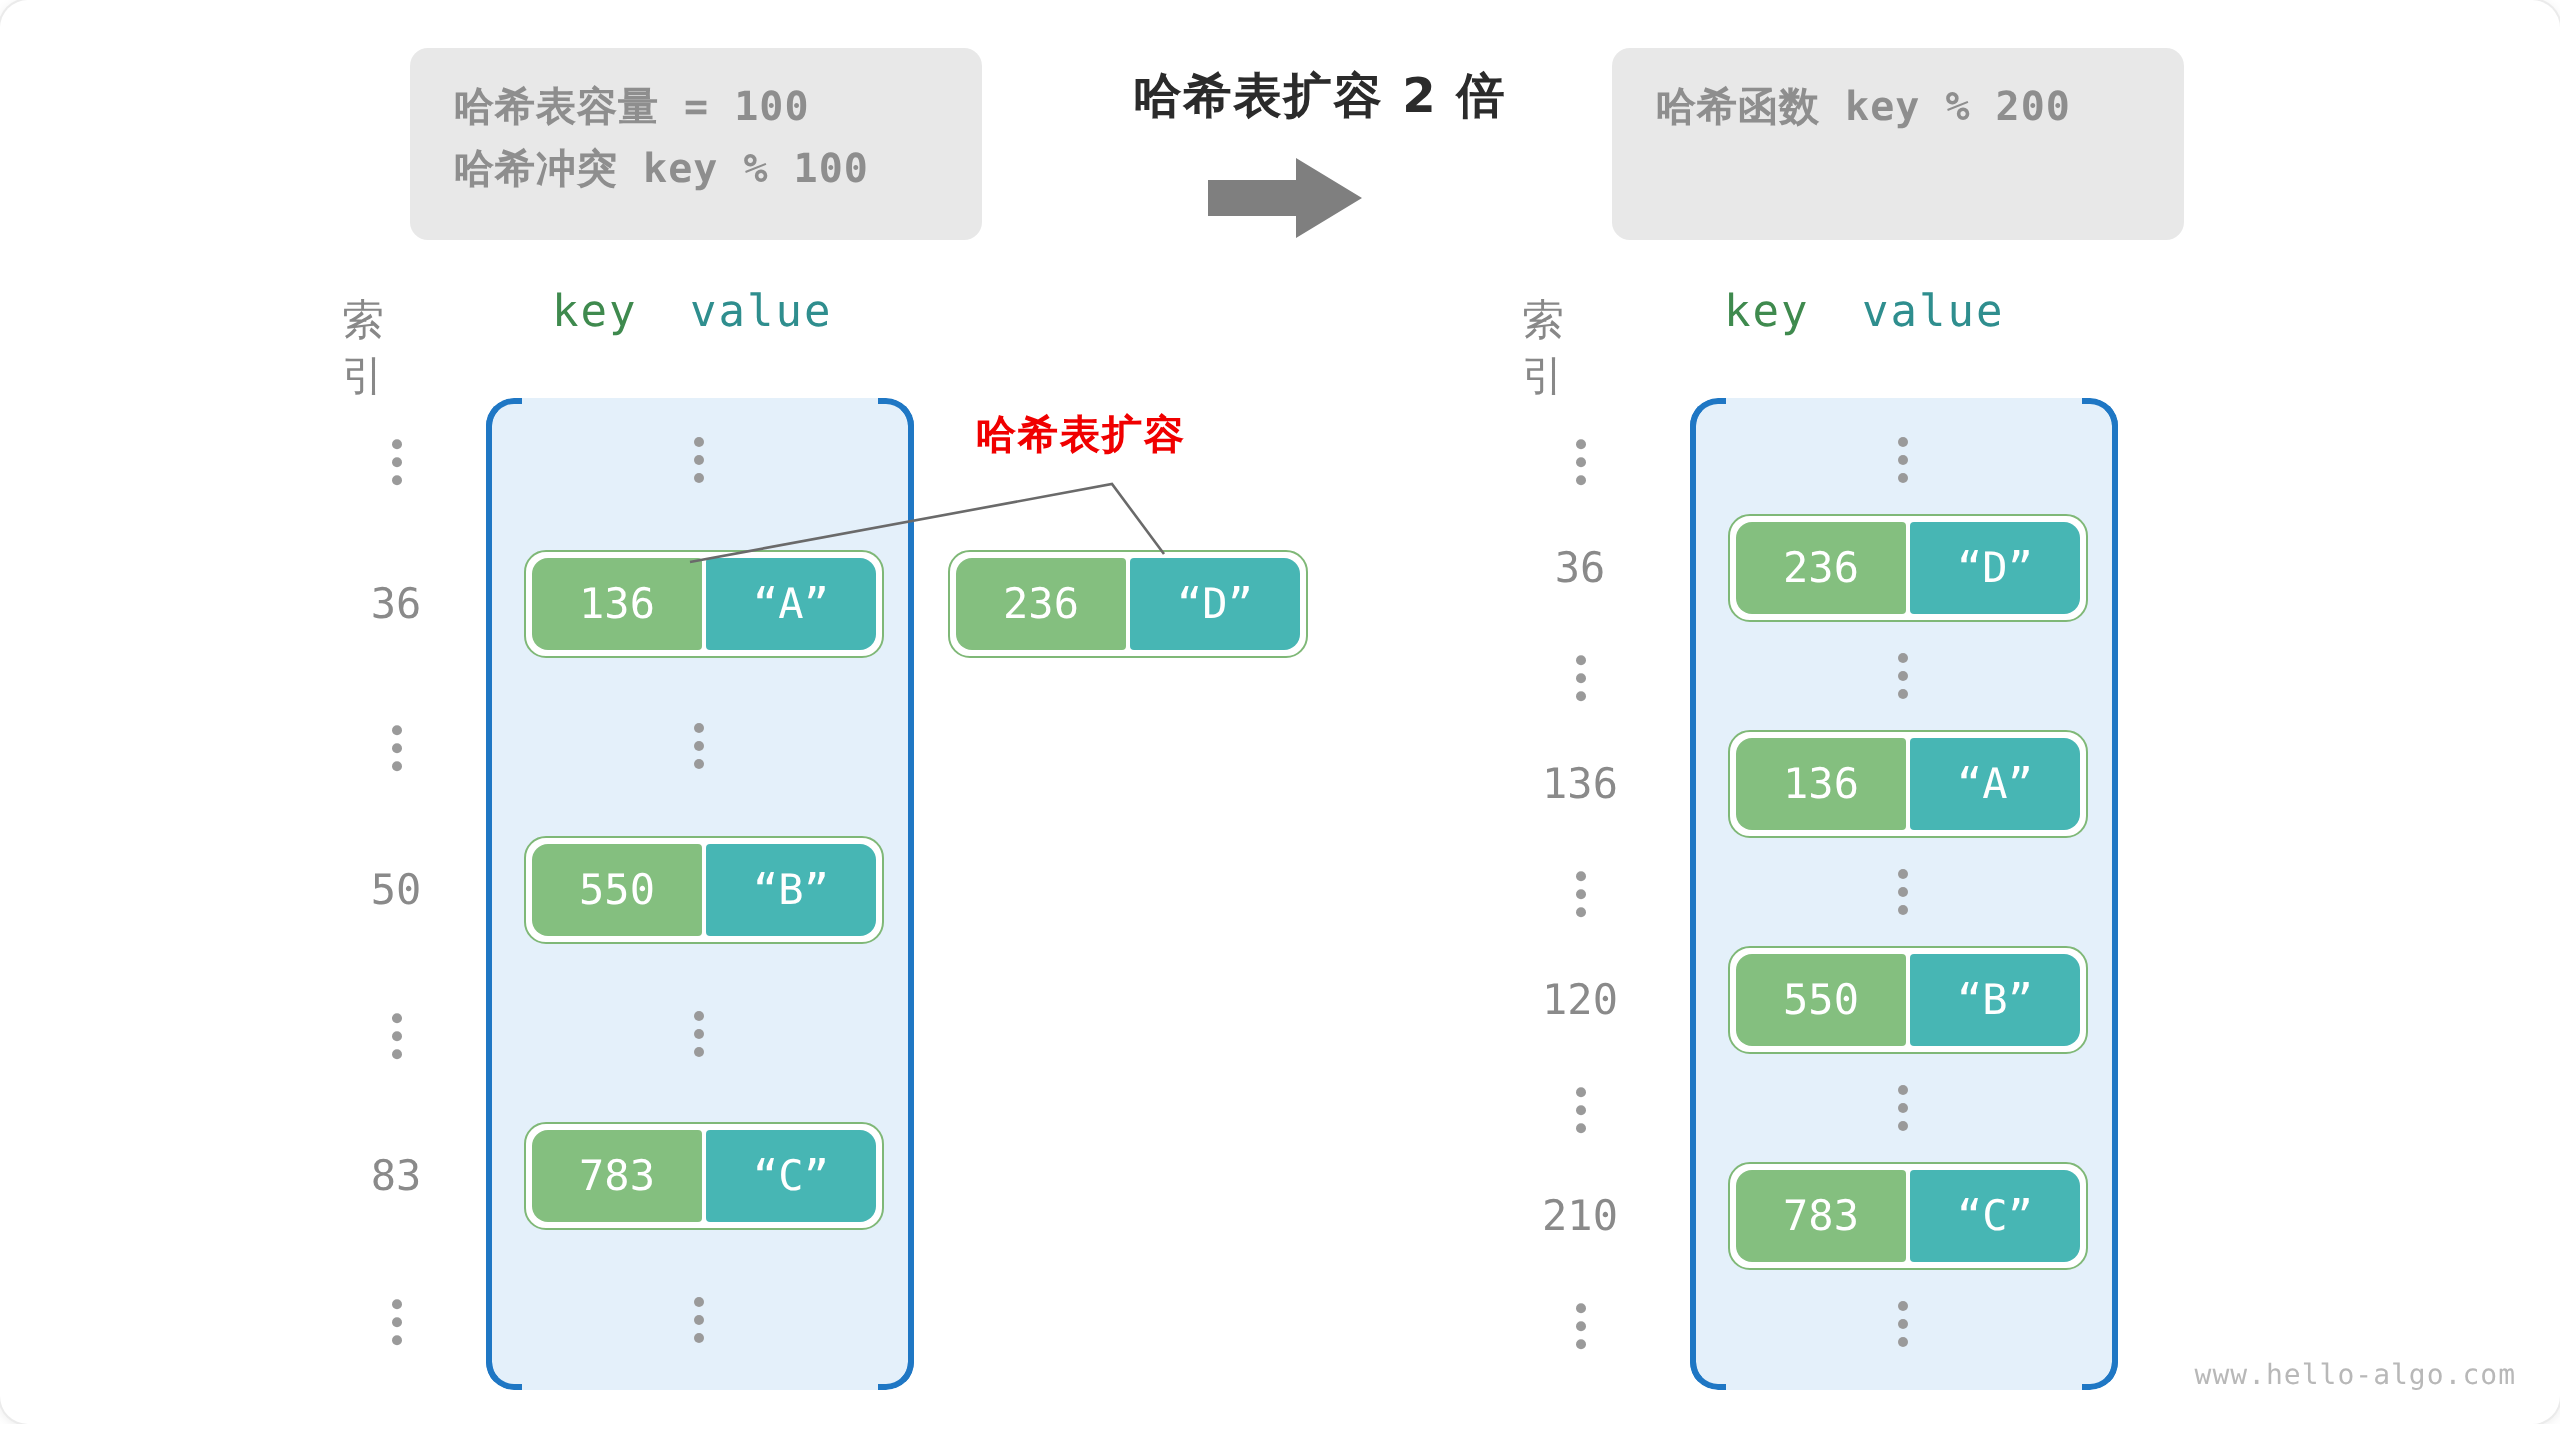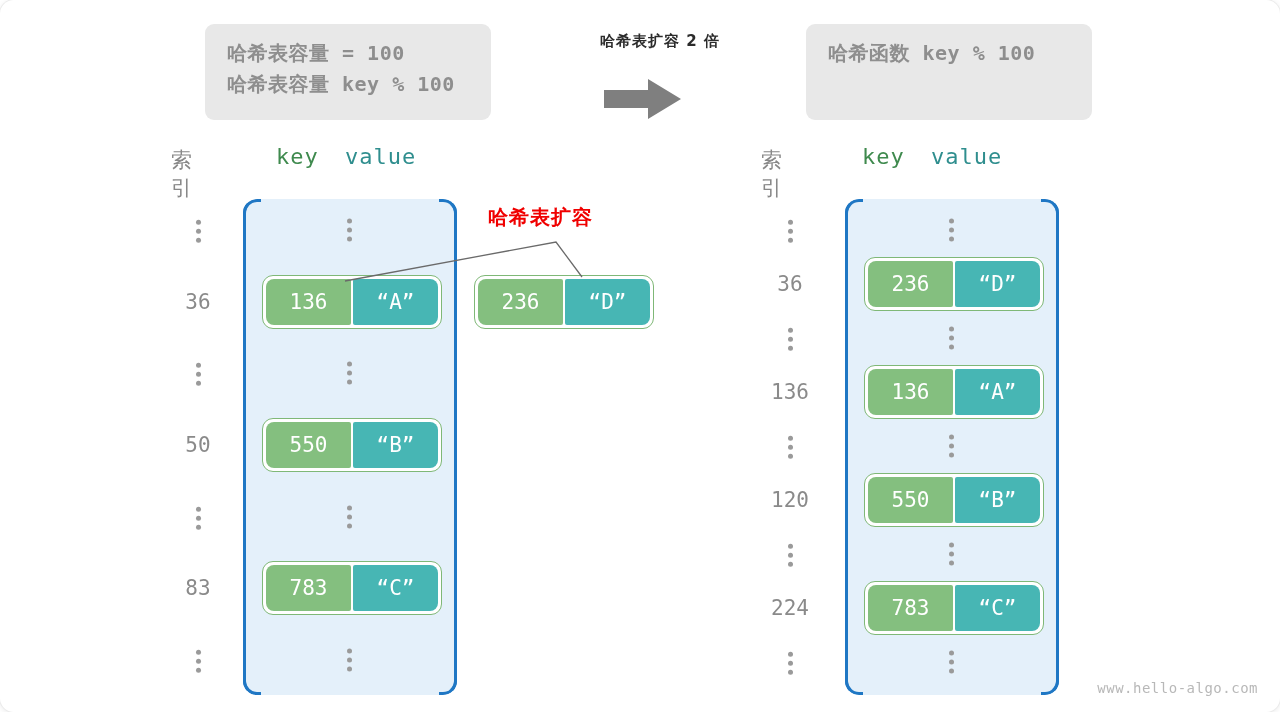--- a/index.html
+++ b/index.html
@@ -42,21 +42,21 @@
   #info-left  { left: 205px; top: 24px; width: 286px; height: 96px; }
   #info-right { left: 806px; top: 24px; width: 286px; height: 96px; }
 
   
   #center-title {
     position: absolute;
     left: 520px;
     top: 32px;
     width: 280px;
     text-align: center;
-    font-size: 15px;
+    font-size: 24px;
     font-weight: bold;
     color: #2b2b2b;
     letter-spacing: 1px;
   }
   #arrow-right {
     position: absolute;
     left: 604px;
     top: 78px;
     width: 78px;
     height: 42px;
@@ -219,30 +219,30 @@
     letter-spacing: 0.5px;
   }
 </style>
 </head>
 <body>
 
 <div id="canvas">
 
   <div class="info-box" id="info-left">
     <div class="info-line">哈希表容量 = 100</div>
-    <div class="info-line">哈希表容量 key % 100</div>
+    <div class="info-line">哈希冲突 key % 100</div>
   </div>
 
   <div id="center-title">哈希表扩容 2 倍</div>
   <svg id="arrow-right" viewBox="0 0 78 42">
     <path d="M0 12 L44 12 L44 1 L77 21 L44 41 L44 30 L0 30 Z" fill="#7f7f7f"></path>
   </svg>
 
   <div class="info-box" id="info-right">
-    <div class="info-line">哈希函数 key % 100</div>
+    <div class="info-line">哈希函数 key % 200</div>
   </div>
 
   <div class="col-headers" style="left:0;">
     <div class="hdr-index" style="left:171px; top:0;">索引</div>
     <div class="hdr-key" style="left:276px; top:-2px;">key</div>
     <div class="hdr-value" style="left:345px; top:-2px;">value</div>
   </div>
 
   <div class="bucket-box" id="bucket-left" style="left:243px; top:199px; width:214px; height:496px;"></div>
 
@@ -343,21 +343,21 @@
         <span style="width:5px;height:5px;border-radius:50%;background:#9a9a9a;display:block;"></span>
         <span style="width:5px;height:5px;border-radius:50%;background:#9a9a9a;display:block;"></span>
         <span style="width:5px;height:5px;border-radius:50%;background:#9a9a9a;display:block;"></span>
       </span></div>
   <div class="index-label" style="left:755px; top:500px;">120</div>
   <div class="index-label" style="left:755px; top:554px;"><span style="display:inline-flex;flex-direction:column;gap:4px;align-items:center;vertical-align:middle;">
         <span style="width:5px;height:5px;border-radius:50%;background:#9a9a9a;display:block;"></span>
         <span style="width:5px;height:5px;border-radius:50%;background:#9a9a9a;display:block;"></span>
         <span style="width:5px;height:5px;border-radius:50%;background:#9a9a9a;display:block;"></span>
       </span></div>
-  <div class="index-label" style="left:755px; top:608px;">224</div>
+  <div class="index-label" style="left:755px; top:608px;">210</div>
   <div class="index-label" style="left:755px; top:662px;"><span style="display:inline-flex;flex-direction:column;gap:4px;align-items:center;vertical-align:middle;">
         <span style="width:5px;height:5px;border-radius:50%;background:#9a9a9a;display:block;"></span>
         <span style="width:5px;height:5px;border-radius:50%;background:#9a9a9a;display:block;"></span>
         <span style="width:5px;height:5px;border-radius:50%;background:#9a9a9a;display:block;"></span>
       </span></div>
 
   <div class="vdots" style="left:951px; top:230px;">
       <span></span>
       <span></span>
       <span></span>

